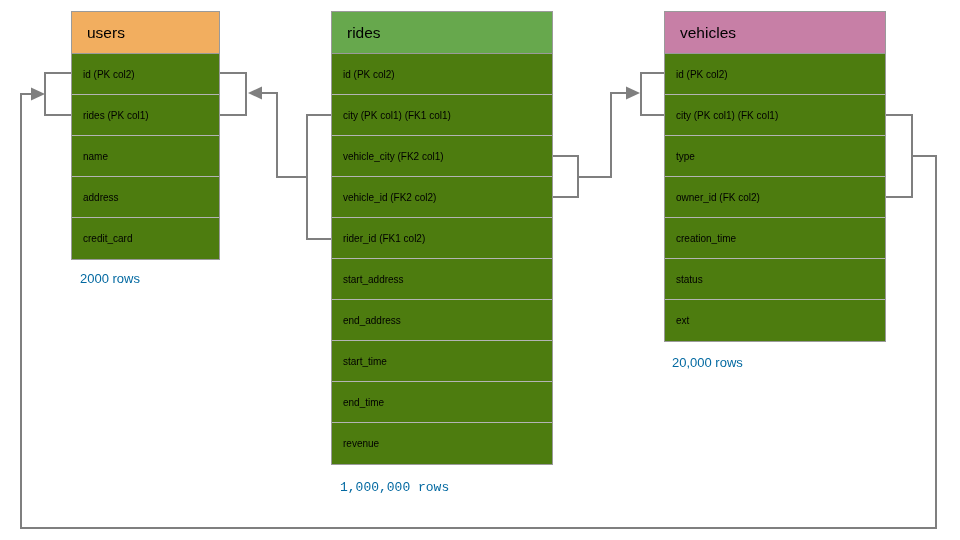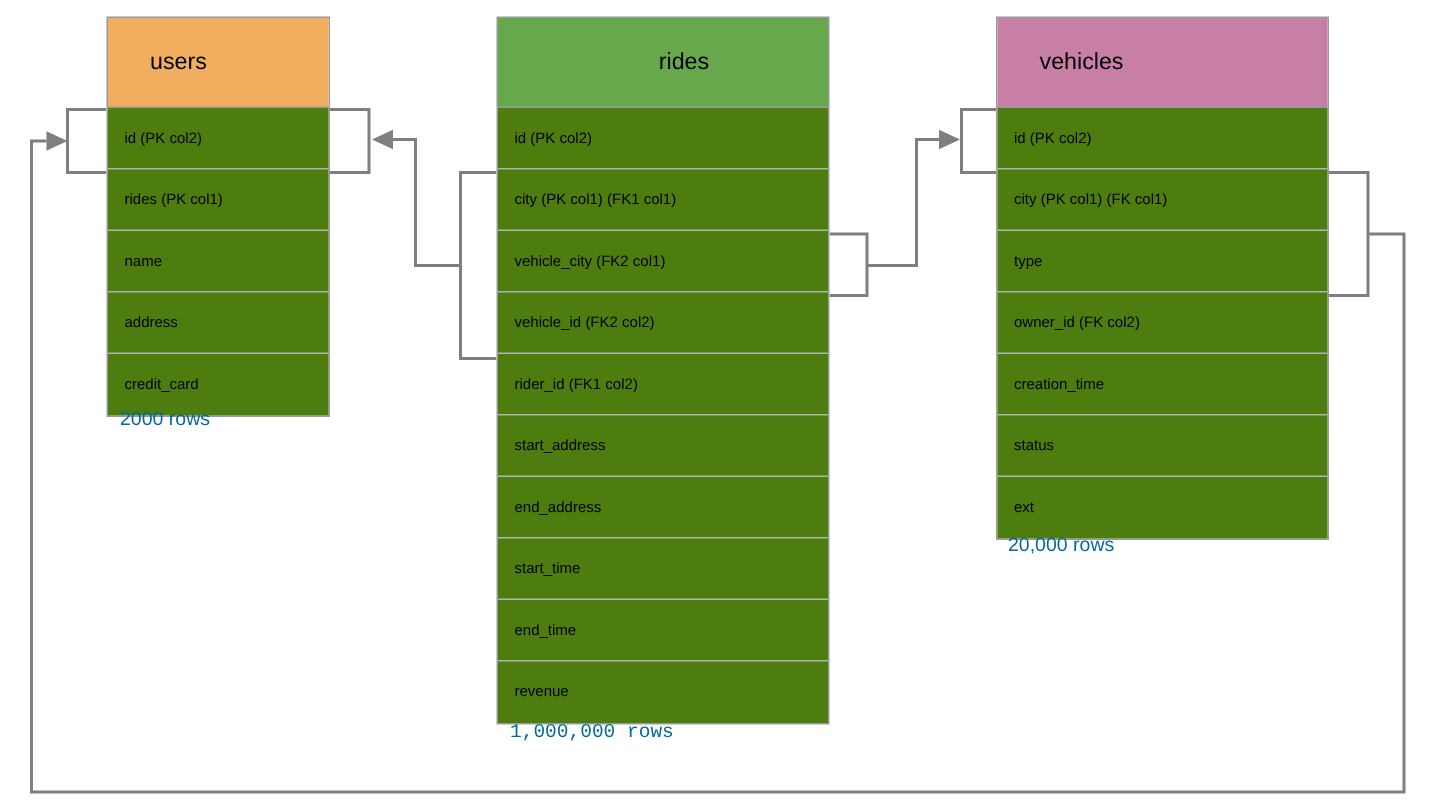--- a/index.html
+++ b/index.html
@@ -16,24 +16,24 @@
     overflow: hidden;
   }
   .table-box {
     position: absolute;
     box-sizing: border-box;
     border: 1px solid #9a9a9a;
     background: #ffffff;
   }
   .tbl-header {
     box-sizing: border-box;
-    height: 60px;
+    height: 42px;
     display: flex;
     align-items: center;
-    padding-left: 28px;
+    padding-left: 15px;
     font-size: 15.5px;
     color: #000000;
     border-bottom: 1px solid #9a9a9a;
   }
   .tbl-row {
     box-sizing: border-box;
     height: 41px;
     display: flex;
     align-items: center;
     padding-left: 11px;
@@ -115,21 +115,21 @@
     <div class="tbl-row">
       <span>address</span>
     </div>
     <div class="tbl-row last">
       <span>credit_card</span>
     </div>
   </div>
   <div class="row-count" style="left:80px; top:271px;">2000 rows</div>
 
   <div class="table-box" style="left:331px; top:11px; width:222px;">
-    <div class="tbl-header" style="background:#67A84D;justify-content:center;">
+    <div class="tbl-header" style="background:#67A84D;">
       <span>rides</span>
     </div>
     <div class="tbl-row">
       <span>id (PK col2)</span>
     </div>
     <div class="tbl-row">
       <span>city (PK col1) (FK1 col1)</span>
     </div>
     <div class="tbl-row">
       <span>vehicle_city (FK2 col1)</span>

